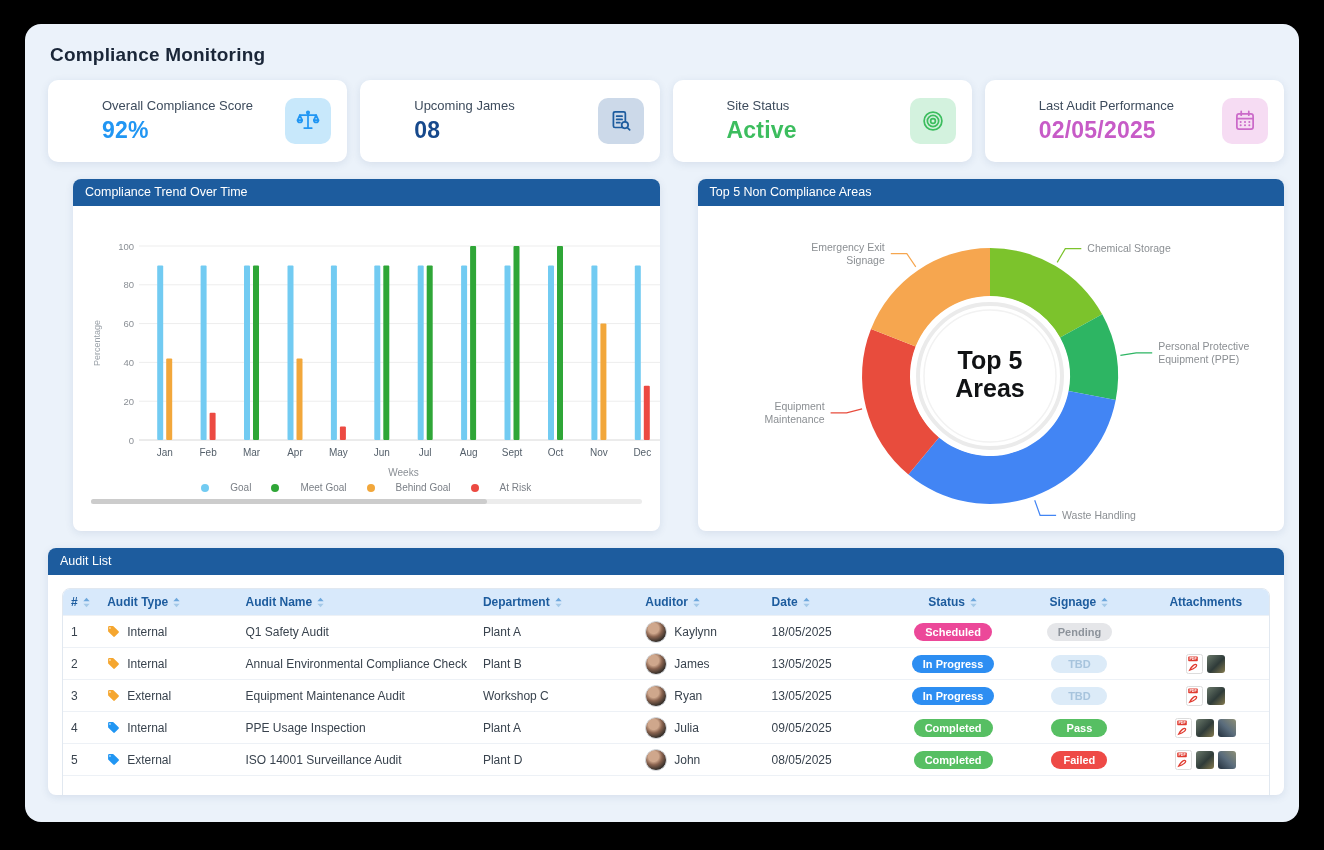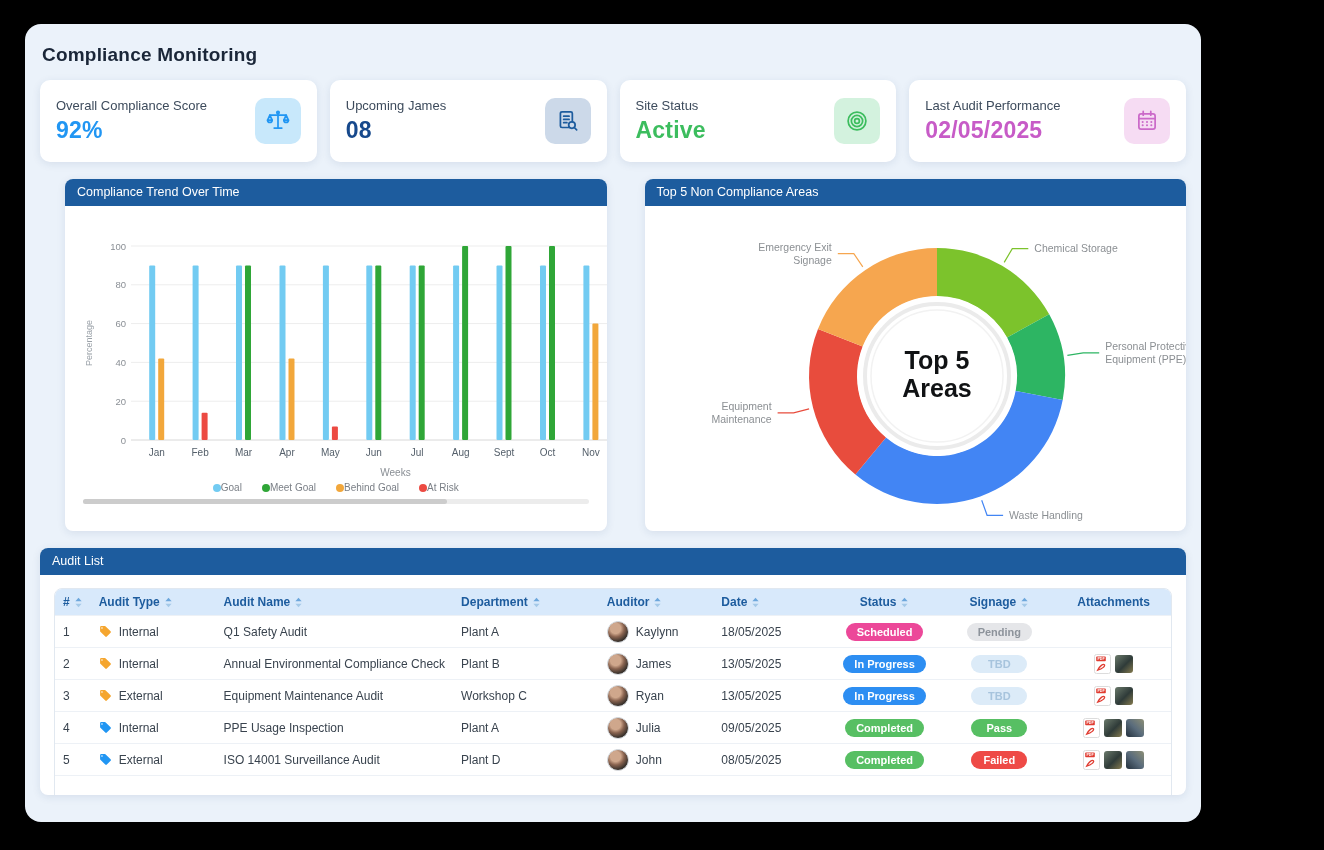--- a/index.html
+++ b/index.html
@@ -1,50 +1,50 @@
 <!DOCTYPE html>
 <html><head>
 <meta charset="utf-8">
 <style>
   html,body{margin:0;padding:0;}
   body{
     width:1324px;height:850px;background:#000;position:relative;overflow:hidden;
     font-family:"Liberation Sans","DejaVu Sans",sans-serif;
   }
   .page{
-    position:absolute;left:25px;top:24px;width:1176px;height:798px;
+    position:absolute;left:25px;top:24px;width:1274px;height:798px;
     background:#ebf2fa;border-radius:16px;box-sizing:border-box;
-    padding:14px 15px 0 15px;
+    padding:14px 15px 0 23px;
   }
   .page-title{
     font-size:19px;font-weight:bold;color:#1a2638;margin:6px 0 14px 2px;letter-spacing:.2px;
   }
   
   .kpi-row{display:flex;gap:13px;margin-bottom:17px;}
   .kpi-card{
     flex:1;background:#fff;border-radius:10px;height:82px;box-sizing:border-box;
     box-shadow:0 2px 8px rgba(30,60,110,.10);padding:12px 16px;
     display:flex;justify-content:space-between;align-items:center;
   }
-  .kpi-text{display:flex;flex-direction:column;gap:4px;}
+  .kpi-text{display:flex;flex-direction:column;gap:4px;margin-left:38px;}
   .kpi-label{font-size:13px;color:#3d4b5c;}
   .kpi-value{font-size:23px;font-weight:bold;letter-spacing:.2px;}
   .kpi-icon-box{width:46px;height:46px;border-radius:10px;display:flex;align-items:center;justify-content:center;flex:none;}
   
   .charts-row{display:flex;gap:13px;margin-bottom:17px;}
   .panel{background:#fff;border-radius:8px;box-shadow:0 2px 8px rgba(30,60,110,.10);overflow:hidden;}
   .panel-header{
     background:#1d5c9e;color:#fff;font-size:12.5px;font-weight:500;
     padding:7px 12px;height:13px;line-height:13px;
   }
   .chart-panel{flex:1;height:352px;box-sizing:border-box;margin-left:25px;}
   .chart-body{padding:12px 12px 4px 12px;}
   .trend-svg{display:block;width:591px;height:264px;}
   .legend-row{display:flex;justify-content:center;gap:20px;margin:0 0 6px 0;}
-  .legend-item{display:flex;align-items:center;gap:0;font-size:10px;color:#7a7f86;cursor:pointer;}
+  .legend-item{display:flex;align-items:center;gap:21px;font-size:10px;color:#7a7f86;cursor:pointer;}
   .legend-dot{width:8px;height:8px;border-radius:50%;display:inline-block;}
   .scrollbar-track{margin:2px 6px 0 6px;height:5px;background:#ececec;border-radius:3px;position:relative;}
   .scrollbar-thumb{position:absolute;left:0;top:0;height:5px;width:72%;background:#cccccc;border-radius:3px;}
   .donut-svg{display:block;width:615px;height:322px;}
   
   .audit-panel{height:247px;box-sizing:border-box;}
   .table-wrap{margin:13px 14px;border:1px solid #e1e8f0;border-radius:8px;overflow:hidden;background:#fff;}
   table{width:100%;border-collapse:collapse;font-size:12px;color:#39434e;}
   thead th{
     background:#d8e9fb;color:#1d5c9e;font-weight:bold;font-size:12px;

